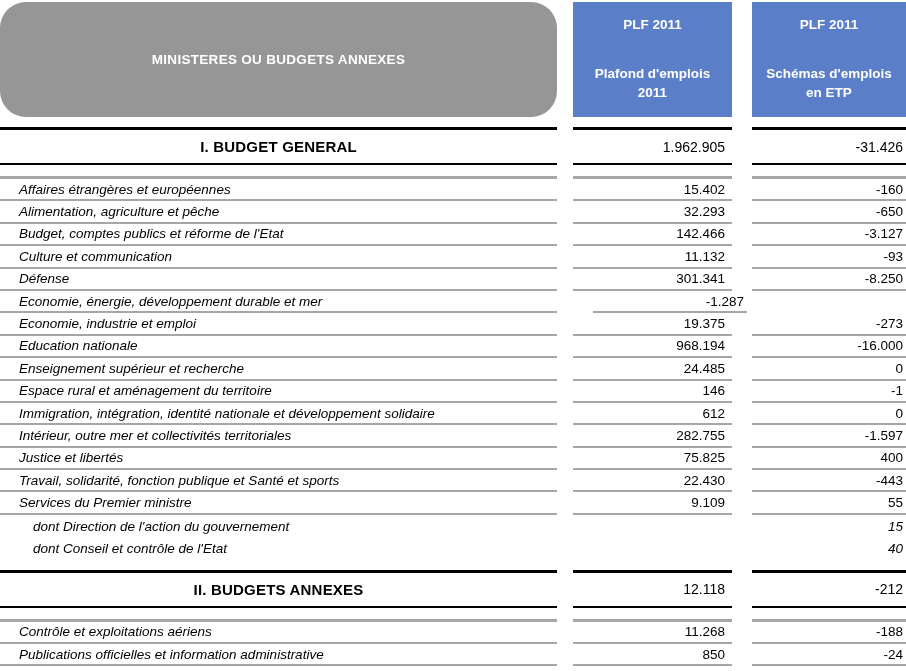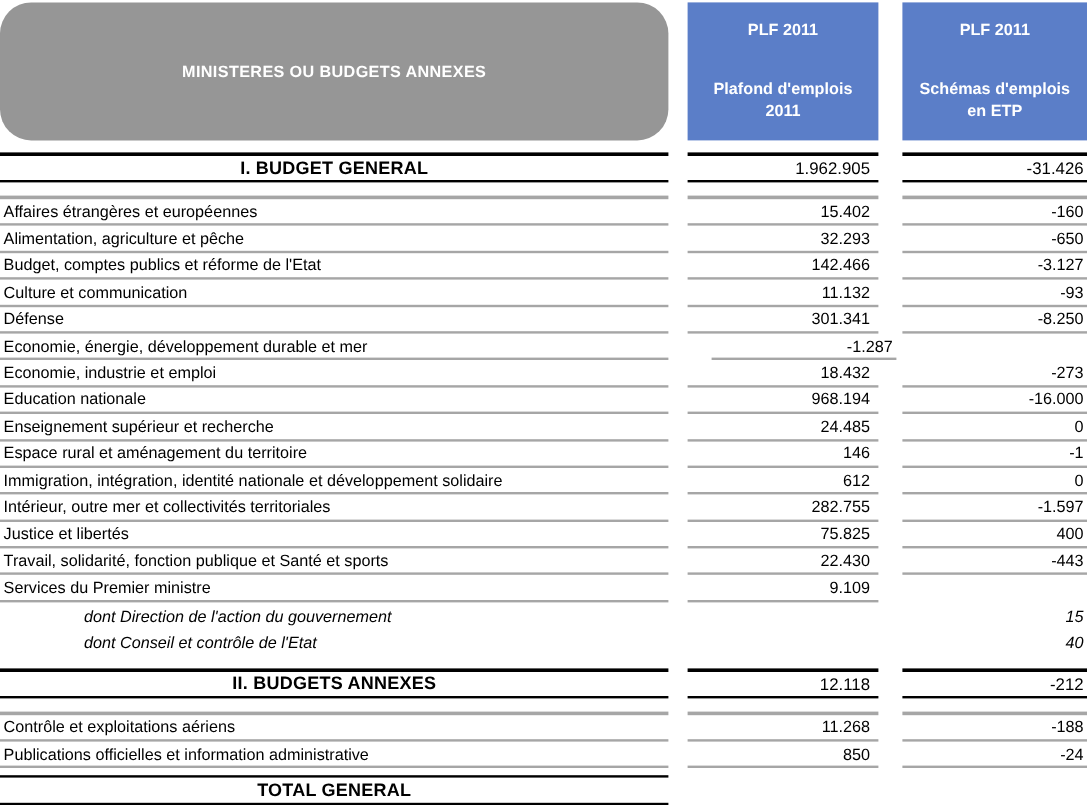--- a/index.html
+++ b/index.html
@@ -33,21 +33,21 @@
     display: flex; flex-direction: column; justify-content: space-between;
     align-items: center; text-align: center;
     padding: 13px 6px 14px 6px; line-height: 1.45;
   }
 
   
   .section { margin-top: 10px; margin-bottom: 11px; }
   .section .cell {
     border-top: 3px solid var(--c-black, #000);
     border-bottom: 2px solid var(--c-black, #000);
-    height: 25px; display: flex; align-items: center;
+    height: 38px; display: flex; align-items: center;
   }
   .section.last { margin-top: 6px; margin-bottom: 0; flex-direction: column; }
   .section.last .cell {
     border-top: 2px solid var(--c-black, #000);
     border-bottom: 3.5px solid var(--c-black, #000);
     height: 25.5px;
   }
   .sec-label { justify-content: center; font-weight: bold; font-size: 15px; letter-spacing: 0.2px; }
   .sec-num  { font-weight: normal; font-size: 14px; }
 
@@ -55,22 +55,22 @@
   .block .cell {
     height: 22.4px;
     border-bottom: 2px solid var(--c-line, #a6a6a6);
     display: flex; align-items: center; font-size: 13.5px;
   }
   .block .row.first .cell {
     border-top: 3px solid var(--c-line, #a6a6a6);
     height: 25.4px;
   }
   .block .row.dont .cell { border-bottom: none; }
-  .row-label { padding-left: 3px; }
-  .dont .row-label { padding-left: 70px; font-style: italic; }
+  .row-label { padding-left: 19px; font-style: italic; }
+  .dont .row-label { padding-left: 33px; font-style: italic; }
   .dont .num { font-style: italic; }
 
   .num { justify-content: flex-end; text-align: right; }
   .c2.num { padding-right: 7px; }
   .c3.num { padding-right: 3px; }
 </style>
 </head>
 <body>
 
 <div class="doc">
@@ -136,21 +136,21 @@
         </div>
         <div class="row data">
           <div class="cell c1 row-label">Economie, énergie, développement durable et mer</div>
           <div class="gut1"></div>
           <div class="gut2"></div>
           <div class="cell c3 num">-1.287</div>
         </div>
         <div class="row data">
           <div class="cell c1 row-label">Economie, industrie et emploi</div>
           <div class="gut1"></div>
-          <div class="cell c2 num">18.432</div>
+          <div class="cell c2 num">19.375</div>
           <div class="gut2"></div>
           <div class="cell c3 num">-273</div>
         </div>
         <div class="row data">
           <div class="cell c1 row-label">Education nationale</div>
           <div class="gut1"></div>
           <div class="cell c2 num">968.194</div>
           <div class="gut2"></div>
           <div class="cell c3 num">-16.000</div>
         </div>
@@ -194,20 +194,21 @@
           <div class="gut1"></div>
           <div class="cell c2 num">22.430</div>
           <div class="gut2"></div>
           <div class="cell c3 num">-443</div>
         </div>
         <div class="row data">
           <div class="cell c1 row-label">Services du Premier ministre</div>
           <div class="gut1"></div>
           <div class="cell c2 num">9.109</div>
           <div class="gut2"></div>
+          <div class="cell c3 num">55</div>
         </div>
         <div class="row data dont">
           <div class="cell c1 row-label">dont Direction de l'action du gouvernement</div>
           <div class="gut1"></div>
           <div class="cell c2 num"></div>
           <div class="gut2"></div>
           <div class="cell c3 num">15</div>
         </div>
         <div class="row data dont">
           <div class="cell c1 row-label">dont Conseil et contrôle de l'Etat</div>

